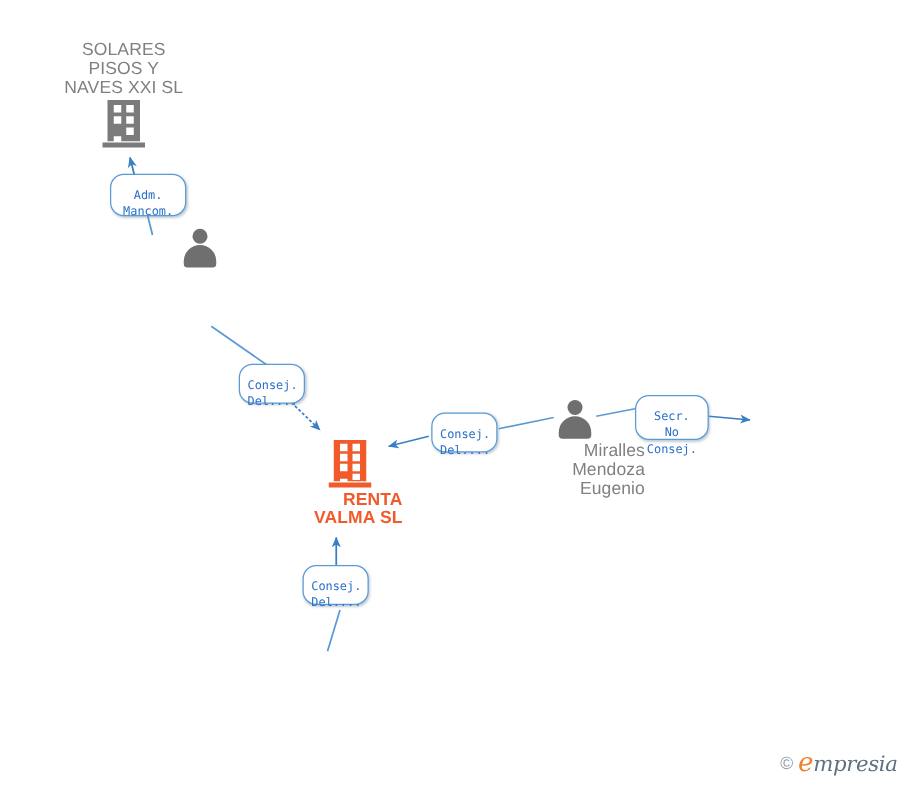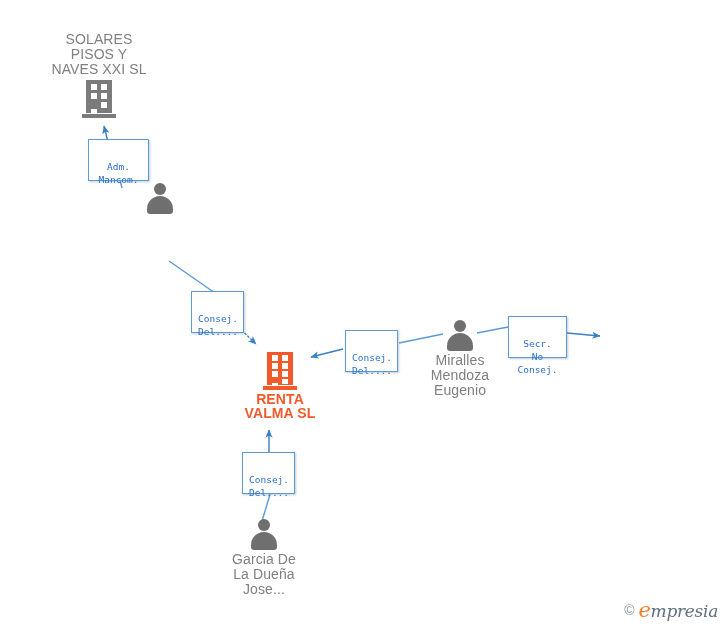--- a/index.html
+++ b/index.html
@@ -42,20 +42,21 @@
     color: #f15b2b;
     font-weight: bold;
     font-size: 14px;
     line-height: 14px;
   }
   .node-label.above {
     margin-bottom: 3px;
   }
   .node-label.below {
     margin-top: 2px;
+    text-align: right;
   }
 
   
   .bldg {
     position: relative;
     width: 34px;
     height: 38px;
     margin: 0 auto;
   }
   .bldg .tower {
@@ -115,28 +116,28 @@
     height: 18px;
     background: #6f6f6f;
     border-radius: 13px 13px 3px 3px;
   }
 
   
   .rel {
     position: absolute;
     background: #ffffff;
     border: 1px solid #5b9bd5;
-    border-radius: 0;
+    border-radius: 11px;
     box-shadow: 1px 1px 2px rgba(120,140,160,0.45);
     color: #2a6fc9;
     font-family: "DejaVu Sans Mono", monospace;
     font-size: 9.5px;
     line-height: 13px;
     text-align: center;
-    padding: 20px 6px;
+    padding: 10px 6px;
     white-space: pre-line;
     box-sizing: border-box;
   }
 
   
   #watermark {
     position: absolute;
     right: 10px;
     bottom: 8px;
     display: flex;
@@ -238,29 +239,20 @@
     <div class="person">
       <div class="head"></div>
       <div class="body"></div>
     </div>
     <div class="node-label below">Miralles
 Mendoza
 Eugenio</div>
   </div>
 
 
-  <div class="node" style="left:209px; top:519px; width:110px;">
-    <div class="person">
-      <div class="head"></div>
-      <div class="body"></div>
-    </div>
-    <div class="node-label below">Garcia De
-La Dueña
-Jose...</div>
-  </div>
 
   <div class="rel" style="left:88px; top:139px; width:61px; height:34px;">Adm.
 Mancom.</div>
 
   <div class="rel" style="left:191px; top:291px; width:53px; height:32px;">Consej.
 Del....</div>
 
   <div class="rel" style="left:345px; top:330px; width:53px; height:32px;">Consej.
 Del....</div>
 

